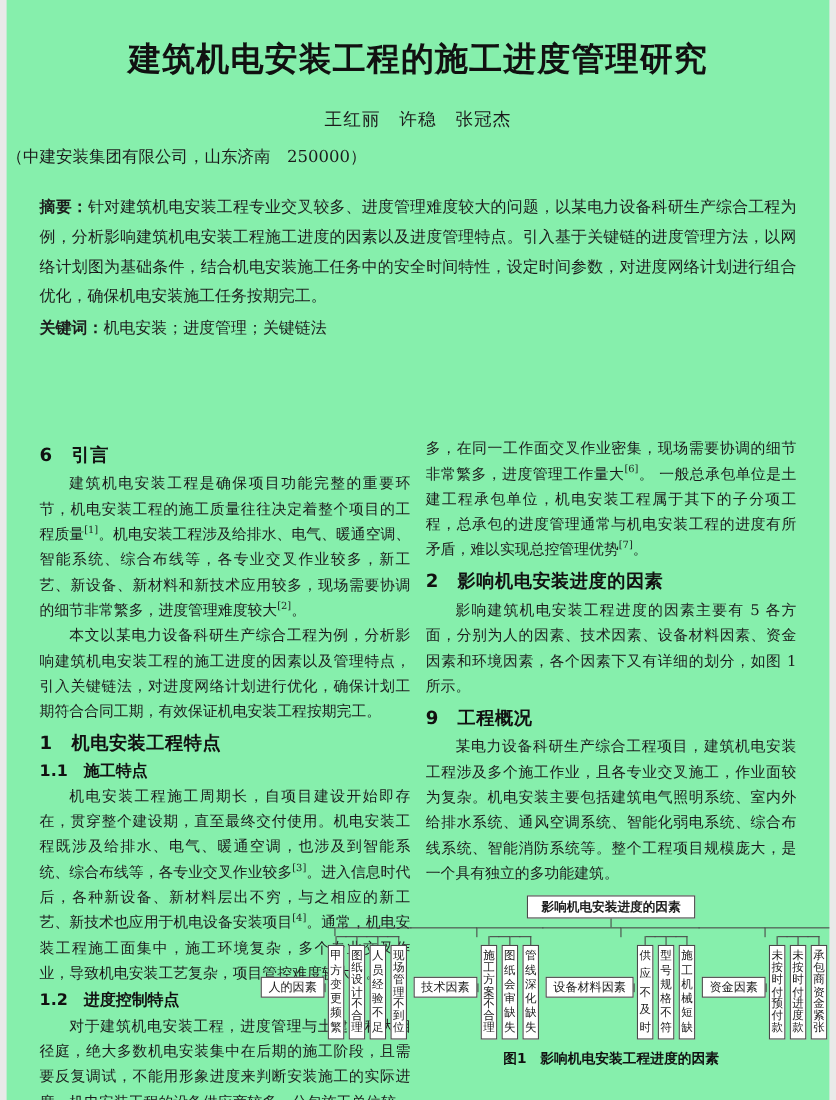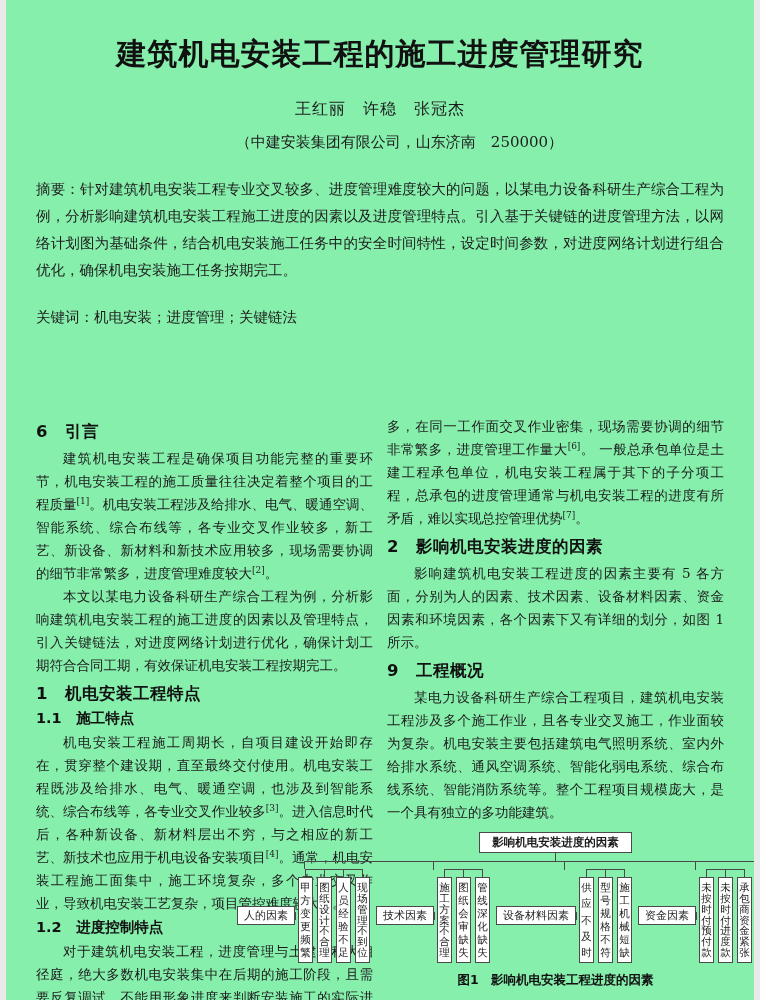--- a/index.html
+++ b/index.html
@@ -24,36 +24,34 @@
     color:#111;
   }
   .authors {
     margin-top:24px;
     text-align:center;
     font-size:16px;
     letter-spacing:1px;
   }
   .affiliation {
     margin-top:13px;
-    text-align:center;
     font-size:15px;
-    padding-left:39px;
   }
   
   .abstract-block {
     margin:24px 30px 0 30px;
     font-size:14.5px;
     line-height:1.86;
     text-align:justify;
   }
   .abstract-block .lbl {
     font-family:"DejaVu Sans","Liberation Sans",sans-serif;
-    font-weight:normal;
-  }
-  .kw-line { margin-top:20px; }
+    font-weight:bold;
+  }
+  .kw-line { margin-top:2px; }
   
   .columns {
     display:flex;
     gap:14px;
     padding:0 30px;
     margin-top:84px;
     align-items:flex-start;
   }
   .col { flex:1 1 0; min-width:0; }
   .col h2 {

